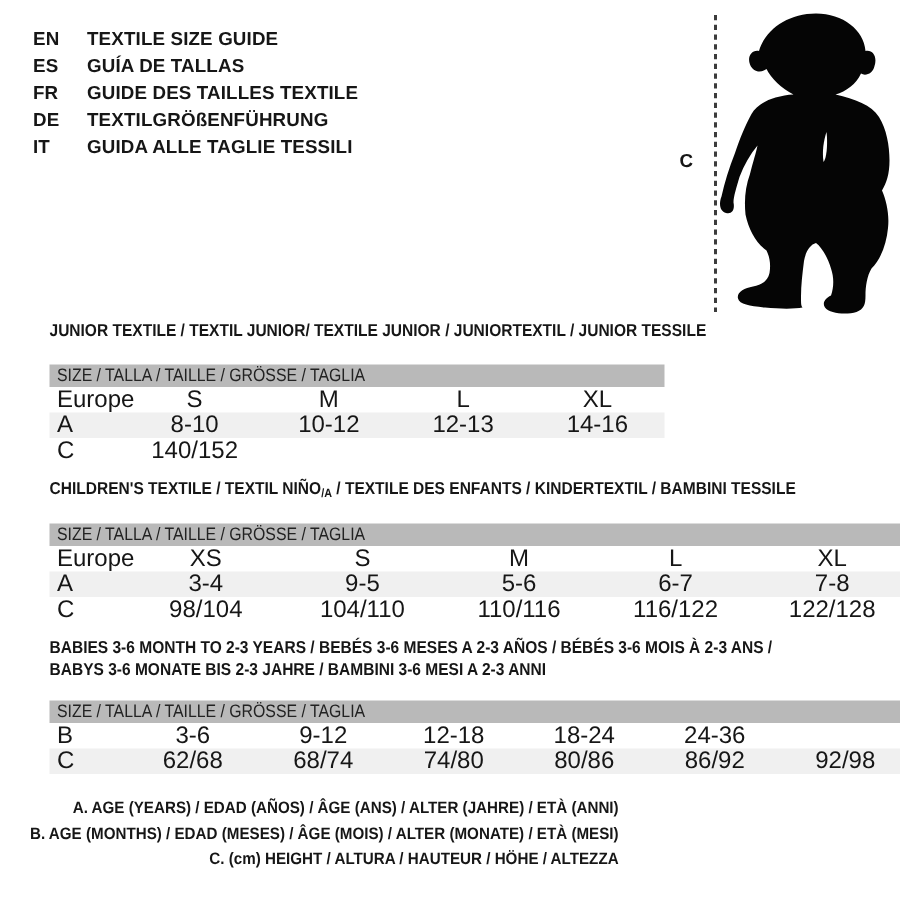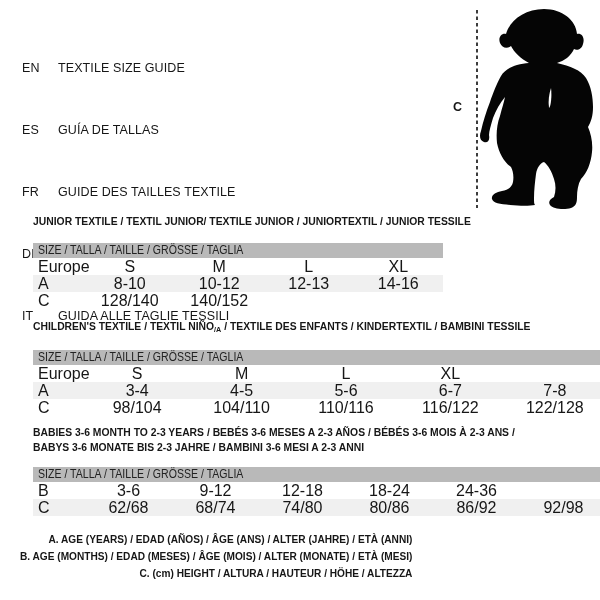--- a/index.html
+++ b/index.html
@@ -3,21 +3,21 @@
 <meta charset="utf-8">
 <style>
   html,body{margin:0;padding:0;background:#fff;}
   .canvas{
     position:relative;width:600px;height:600px;overflow:hidden;
     background:var(--bg,#ffffff);color:var(--ink,#161616);
     font-family:"Liberation Sans",sans-serif;
   }
   
   .lang-list{position:absolute;left:22px;top:15px;}
-  .lang-row{display:flex;height:18px;align-items:center;font-weight:400;font-size:12.5px;letter-spacing:.1px;margin-top:44px;}
+  .lang-row{display:flex;height:18px;align-items:flex-end;font-weight:700;font-size:12.5px;letter-spacing:.1px;}
   .lang-code{width:36px;}
   .lang-label{white-space:nowrap;}
   
   .figure{position:absolute;left:440px;top:0;width:160px;height:215px;}
   .figure svg{position:absolute;left:0;top:0;}
   .c-label{position:absolute;left:13px;top:100px;font-size:12.5px;font-weight:700;}
   
   .size-table{position:absolute;left:33px;}
   .t1{top:215px;width:410px;}
   .t2{top:320px;width:574px;}
@@ -131,45 +131,45 @@
         </div>
         <div class="t-row alt" style="grid-template-columns: 52px repeat(4, 1fr);">
           <div class="t-label">A</div>
           <div class="t-cell">8-10</div>
           <div class="t-cell">10-12</div>
           <div class="t-cell">12-13</div>
           <div class="t-cell">14-16</div>
         </div>
         <div class="t-row" style="grid-template-columns: 52px repeat(4, 1fr);">
           <div class="t-label">C</div>
-          <div class="t-cell">128/140</div>
           <div class="t-cell">140/152</div>
         </div>
       </div>
   </section>
 
   <section class="size-table t2">
     <div class="t-title">
       <span>CHILDREN'S TEXTILE / TEXTIL NIÑO</span><span class="sub">/A</span><span> / TEXTILE DES ENFANTS / KINDERTEXTIL / BAMBINI TESSILE</span>
     </div>
     <div class="t-bar">
       <span class="bar-text">SIZE / TALLA / TAILLE / GRÖSSE / TAGLIA</span>
     </div>
     <div class="t-body">
         <div class="t-row" style="grid-template-columns: 52px repeat(5, 1fr);">
           <div class="t-label">Europe</div>
+          <div class="t-cell">XS</div>
           <div class="t-cell">S</div>
           <div class="t-cell">M</div>
           <div class="t-cell">L</div>
           <div class="t-cell">XL</div>
         </div>
         <div class="t-row alt" style="grid-template-columns: 52px repeat(5, 1fr);">
           <div class="t-label">A</div>
           <div class="t-cell">3-4</div>
-          <div class="t-cell">4-5</div>
+          <div class="t-cell">9-5</div>
           <div class="t-cell">5-6</div>
           <div class="t-cell">6-7</div>
           <div class="t-cell">7-8</div>
         </div>
         <div class="t-row" style="grid-template-columns: 52px repeat(5, 1fr);">
           <div class="t-label">C</div>
           <div class="t-cell">98/104</div>
           <div class="t-cell">104/110</div>
           <div class="t-cell">110/116</div>
           <div class="t-cell">116/122</div>

